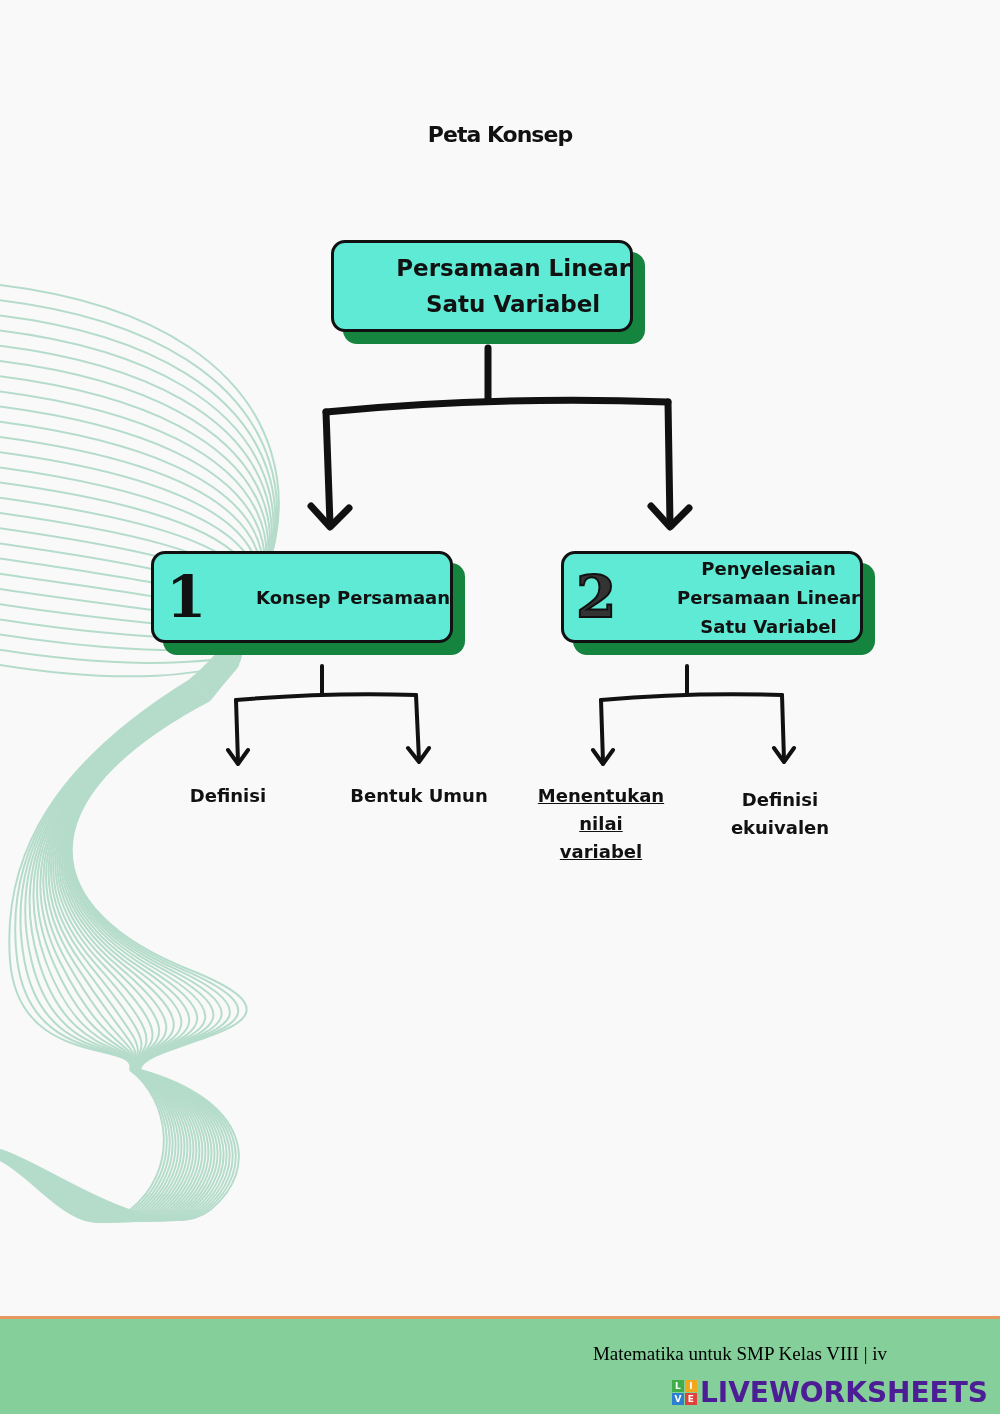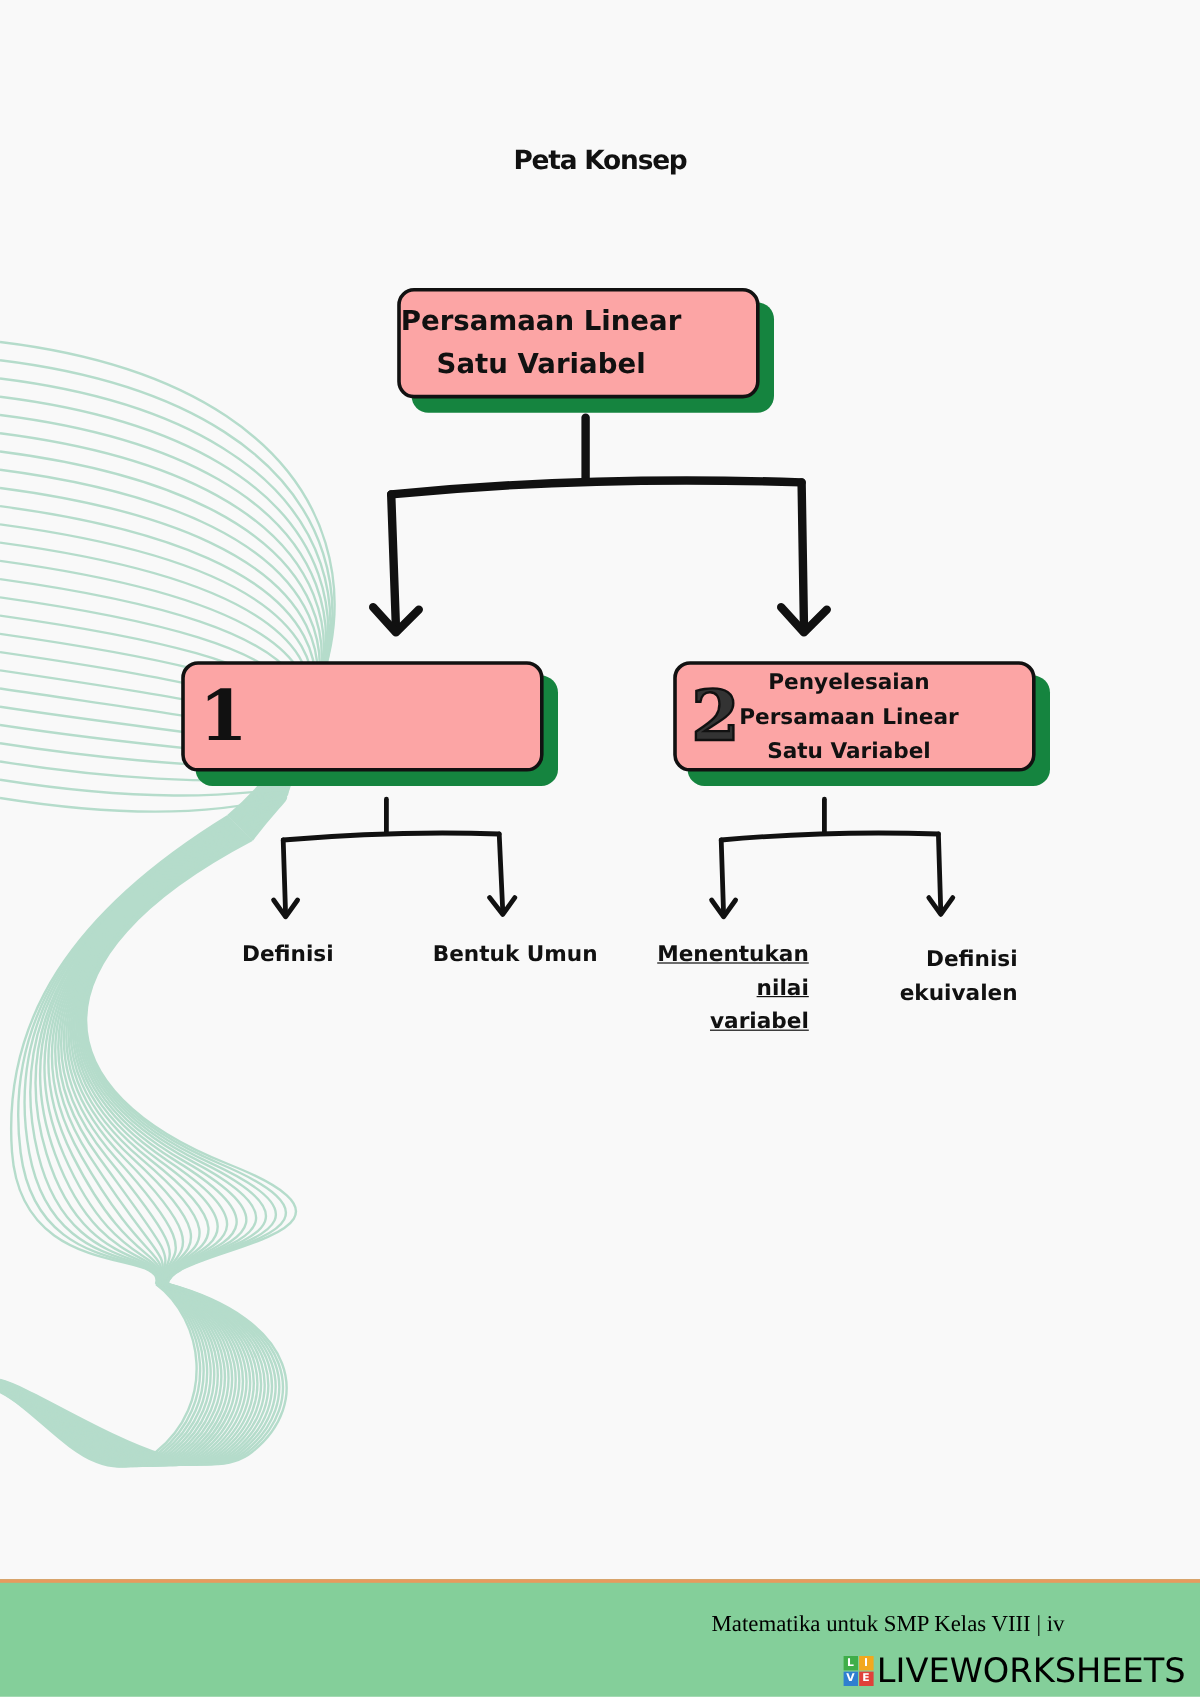--- a/index.html
+++ b/index.html
@@ -9,54 +9,54 @@
     font-family:"Liberation Sans", sans-serif;
   }
   #deco { position:absolute; left:0; top:0; width:1000px; height:1414px; }
   #arrows { position:absolute; left:0; top:0; width:1000px; height:1414px; }
   .title {
     position:absolute; left:0; width:1000px; top:122px; text-align:center;
     font-family:"DejaVu Sans", sans-serif; font-weight:bold; font-size:22px;
     color:#111; letter-spacing:-1px;
   }
   .box {
-    position:absolute; background:#fca5a5; border:3px solid #111;
+    position:absolute; background:#5eead4; border:3px solid #111;
     border-radius:14px; box-shadow:12px 12px 0 #15843f;
-    display:flex; align-items:center; justify-content:flex-start;
+    display:flex; align-items:center; justify-content:flex-end;
     text-align:center; font-family:"DejaVu Sans", sans-serif;
     font-weight:bold; color:#111;
   }
   .box-main { left:331px; top:240px; width:296px; height:86px; font-size:23px; line-height:36px; }
   .box-1 { left:151px; top:551px; width:296px; height:86px; font-size:18px; line-height:29px; }
   .box-2 { left:561px; top:551px; width:296px; height:86px; font-size:18px; line-height:29px; }
   .num {
     position:absolute; left:12px; top:12px; font-size:58px; line-height:62px;
     font-family:"DejaVu Serif", serif; font-weight:bold; color:#111;
   }
   .num.outline { color:#333; -webkit-text-stroke:2px #111; }
   .box-text { margin-left:52px; }
   .box-main .box-text { margin-left:0; }
   .leaf {
-    position:absolute; text-align:right; font-family:"DejaVu Sans", sans-serif;
+    position:absolute; text-align:center; font-family:"DejaVu Sans", sans-serif;
     font-weight:bold; font-size:18px; line-height:28px; color:#111;
   }
   .footer {
     position:absolute; left:0; top:1316px; width:1000px; height:98px;
     background:#84cf9a; border-top:3px solid #e89a5e;
   }
   .footer-text {
     position:absolute; right:113px; top:24px; font-family:"Liberation Serif", serif;
     font-size:19px; color:#000000;
   }
   .brand {
     position:absolute; right:12px; top:57px; display:flex; align-items:center;
   }
   .logo { display:grid; grid-template-columns:12px 12px; grid-template-rows:12px 12px; gap:1px; margin-right:3px; }
   .logo span { font-family:"DejaVu Sans", sans-serif; font-size:9px; font-weight:bold; color:#fff; text-align:center; line-height:12px; }
-  .brand-text { font-family:"DejaVu Sans", sans-serif; font-weight:normal; font-size:28px; color:#000000; letter-spacing:0px; }
+  .brand-text { font-family:"DejaVu Sans", sans-serif; font-weight:bold; font-size:28px; color:#4c1d95; letter-spacing:0px; }
 </style>
 </head>
 <body>
 
 <svg id="deco" xmlns="http://www.w3.org/2000/svg">
     <path d="M0 285 C 330 325, 330 560, 190 680" fill="none" stroke="#b5dccb" stroke-width="2"></path>
     <path d="M190 680 C 60 760, 2 850, 10 960 S 140 1040, 130 1070" fill="none" stroke="#b5dccb" stroke-width="2"></path>
     <path d="M130 1070 C 170 1100, 180 1170, 130 1210 S 40 1180, 0 1160" fill="none" stroke="#b5dccb" stroke-width="2"></path>
     <path d="M0 300.2 C 326.8 340.2, 327.6 562.4, 190.8 680.8" fill="none" stroke="#b5dccb" stroke-width="2"></path>
     <path d="M190.8 680.8 C 58.4 761.6, 3.44 852.4, 17.2 960.4 S 140 1040, 130.4 1070" fill="none" stroke="#b5dccb" stroke-width="2"></path>
@@ -166,20 +166,21 @@
 <div class="box box-main">
   <div class="box-text">
     <div>Persamaan Linear</div>
     <div>Satu Variabel</div>
   </div>
 </div>
 
 <div class="box box-1">
   <span class="num">1</span>
   <div class="box-text">
+    <div>Konsep Persamaan</div>
   </div>
 </div>
 
 <div class="box box-2">
   <span class="num outline">2</span>
   <div class="box-text">
     <div>Penyelesaian</div>
     <div>Persamaan Linear</div>
     <div>Satu Variabel</div>
   </div>

